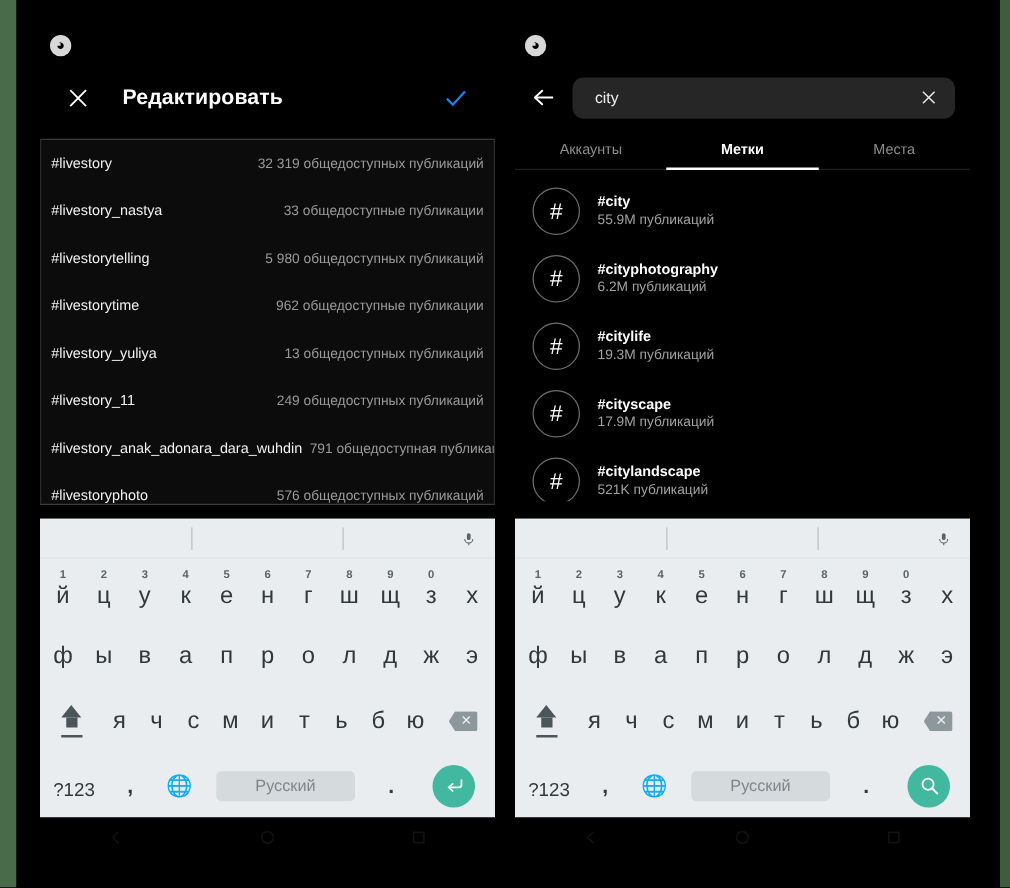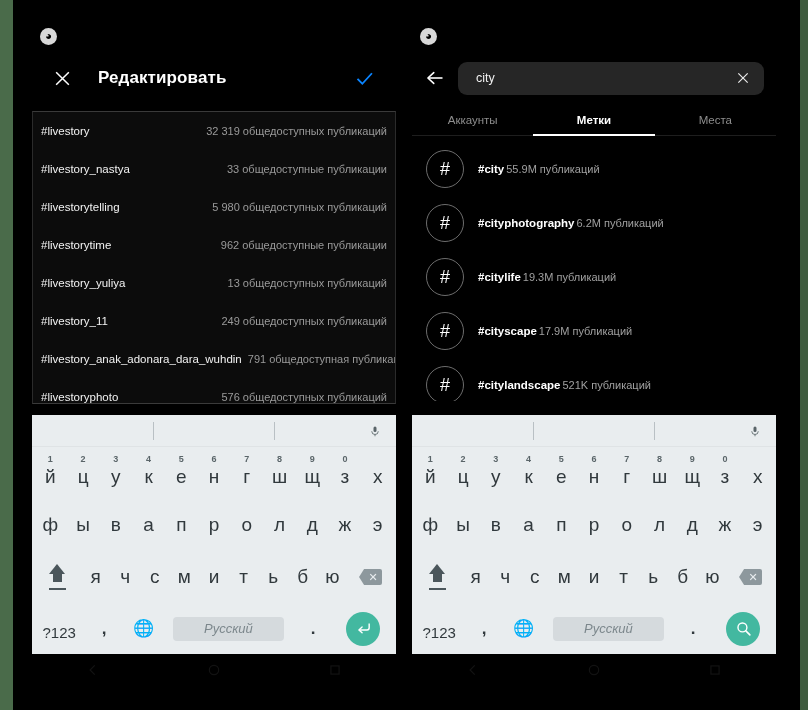--- a/index.html
+++ b/index.html
@@ -206,21 +206,21 @@
     border-radius: 50%;
     border: 1px solid #6d6d6d;
     display: flex;
     align-items: center;
     justify-content: center;
     font-size: 18px;
     color: #ffffff;
     flex: 0 0 auto;
     line-height: 1;
   }
-  .res-texts { display: flex; flex-direction: row; gap: 2px; }
+  .res-texts { display: flex; flex-direction: column; gap: 2px; }
   .res-tag {
     font-size: 11.5px;
     font-weight: bold;
     color: #ffffff;
   }
   .res-count {
     font-size: 11px;
     color: #a0a0a0;
   }
 
@@ -334,21 +334,20 @@
   .space-bar {
     width: 86%;
     height: 24px;
     background: #d5dadd;
     border-radius: 4px;
     display: flex;
     align-items: center;
     justify-content: center;
     font-size: 13px;
     color: #7c878c;
-    font-style: italic;
   }
   .action-circle {
     width: 34px; height: 34px;
     border-radius: 50%;
     background: #43b8a0;
     display: flex;
     align-items: center;
     justify-content: center;
   }
   .globe-glyph { font-size: 17px; color: #4b565b; }

